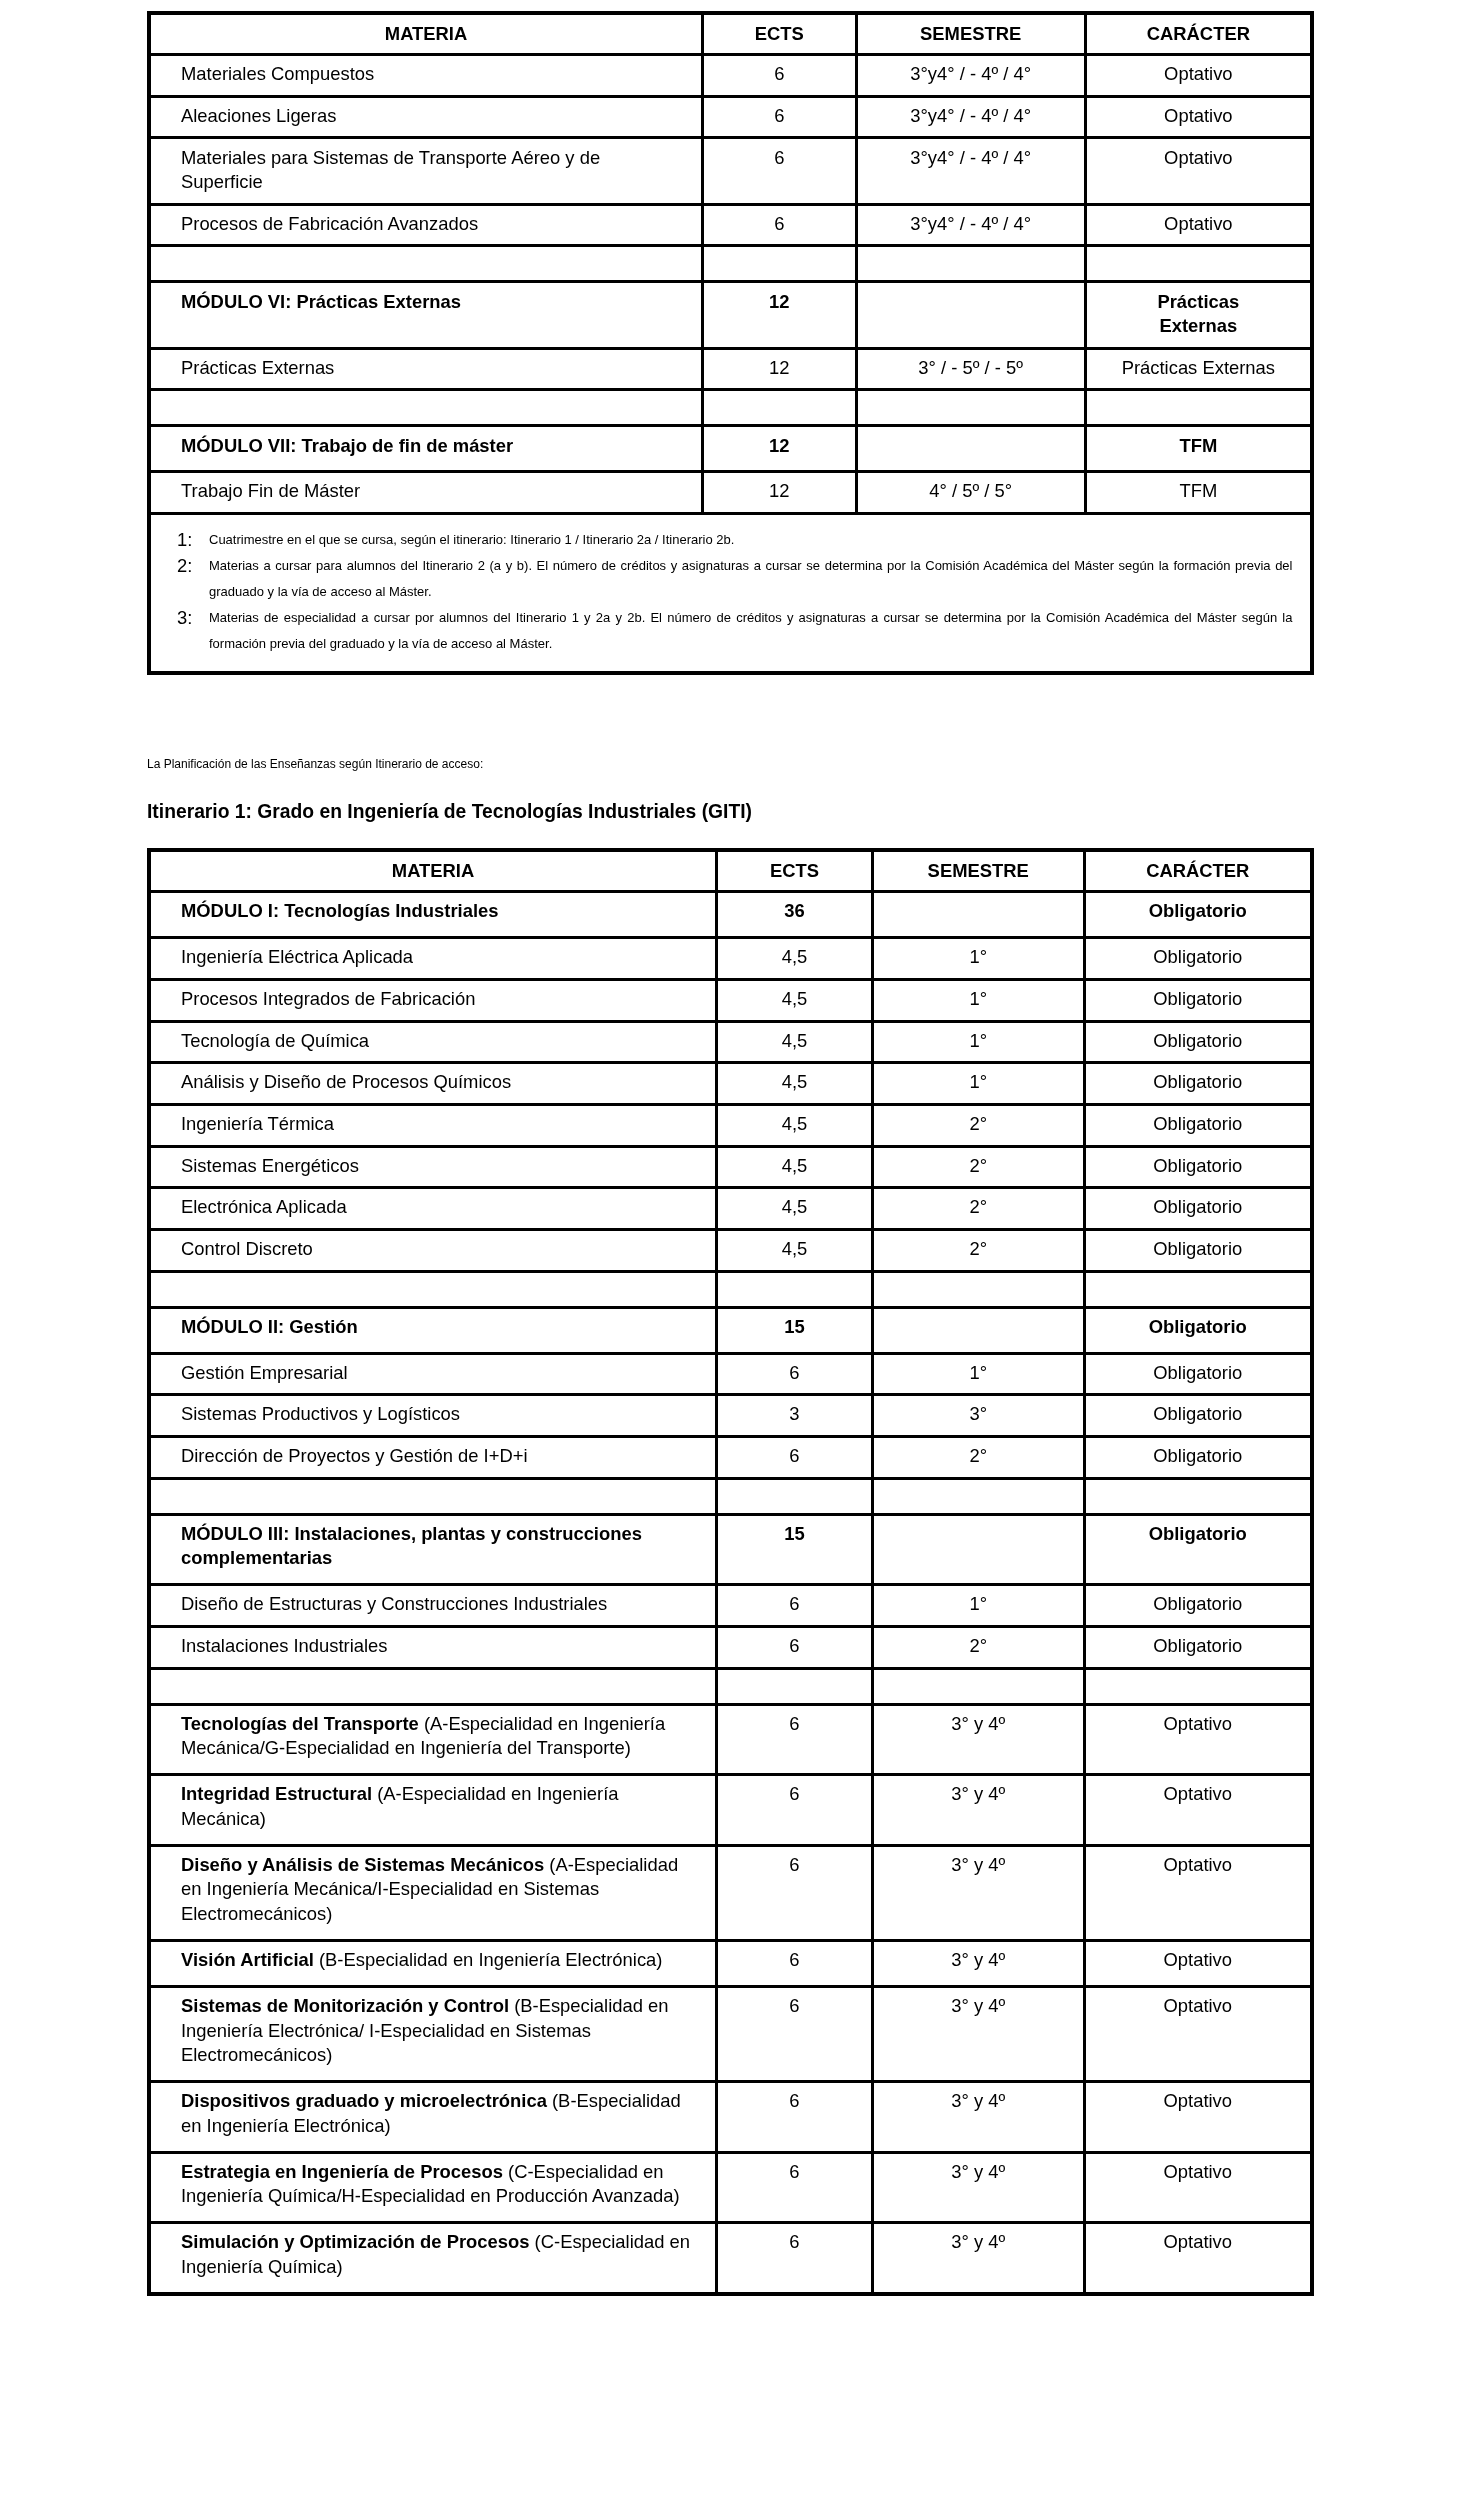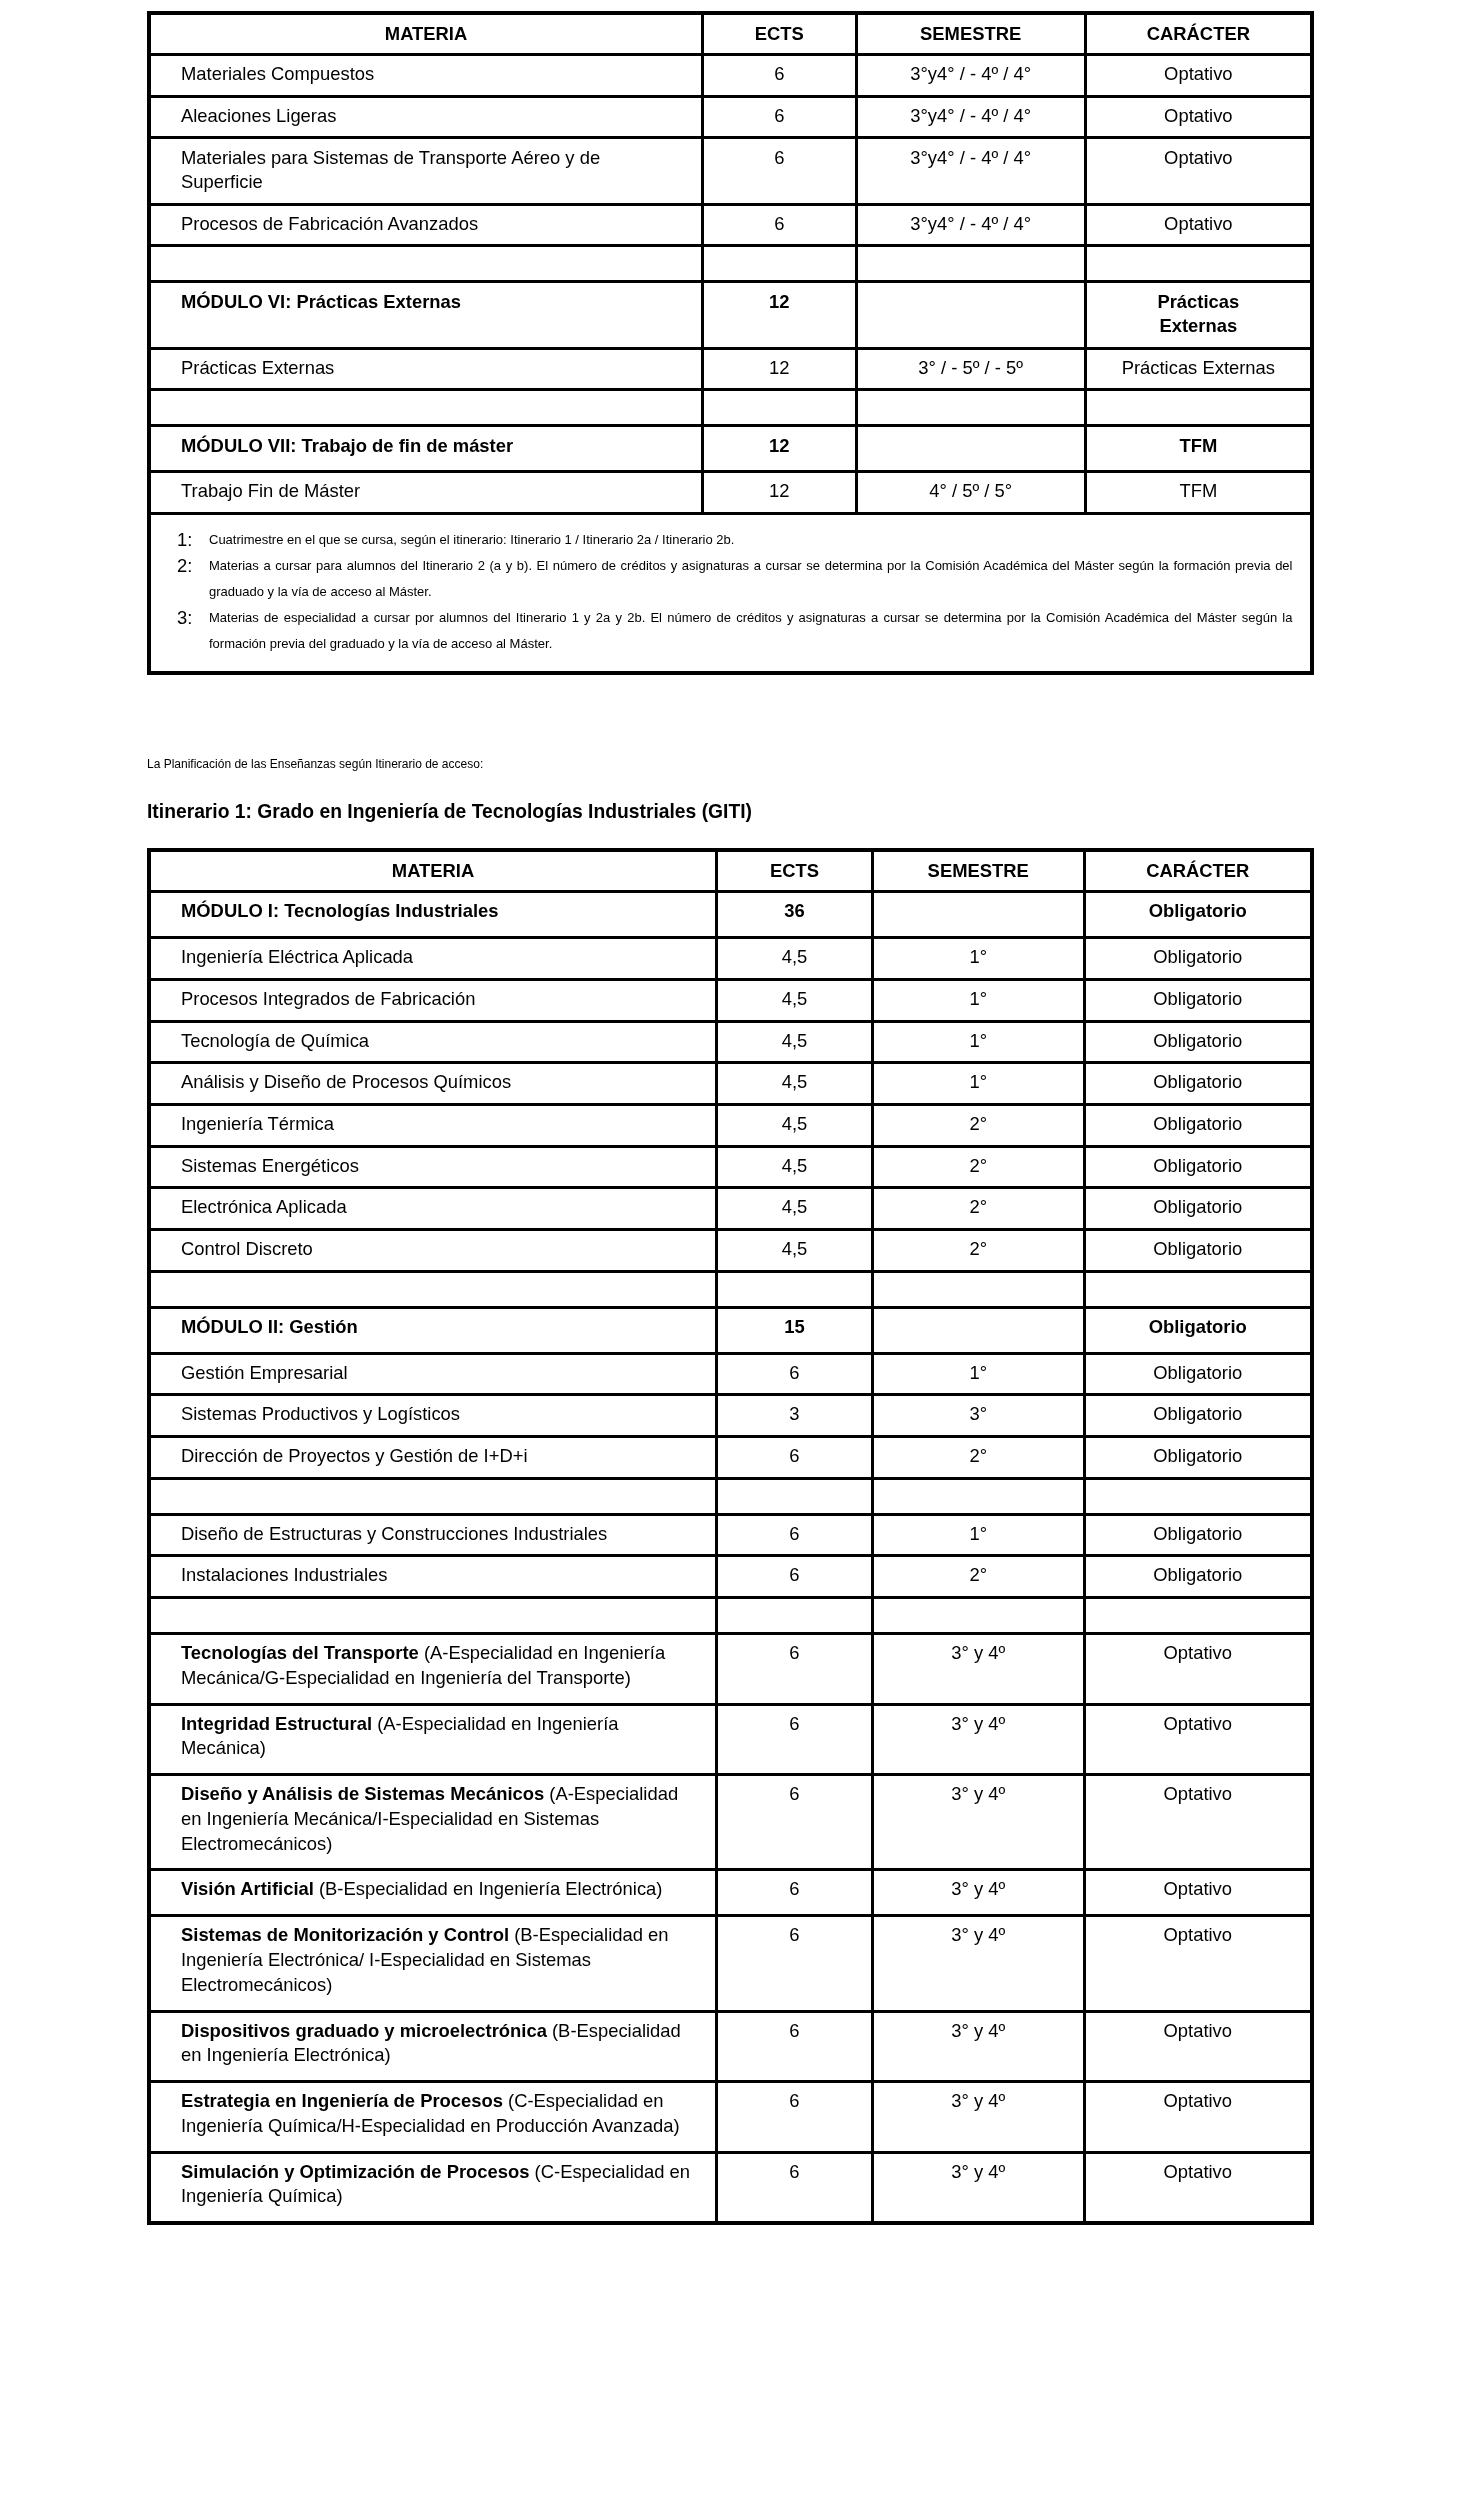--- a/index.html
+++ b/index.html
@@ -264,20 +264,26 @@
         <td class="center ects">6</td>
         <td class="center semestre">2°</td>
         <td class="center caracter">Obligatorio</td>
       </tr>
       <tr class="empty">
         <td class="materia"></td>
         <td class="center"></td>
         <td class="center"></td>
         <td class="center"></td>
       </tr>
+      <tr class="module">
+        <td class="materia">MÓDULO III: Instalaciones, plantas y construcciones complementarias</td>
+        <td class="center ects">15</td>
+        <td class="center semestre"></td>
+        <td class="center caracter">Obligatorio</td>
+      </tr>
       <tr class="normal">
         <td class="materia">Diseño de Estructuras y Construcciones Industriales</td>
         <td class="center ects">6</td>
         <td class="center semestre">1°</td>
         <td class="center caracter">Obligatorio</td>
       </tr>
       <tr class="normal">
         <td class="materia">Instalaciones Industriales</td>
         <td class="center ects">6</td>
         <td class="center semestre">2°</td>

